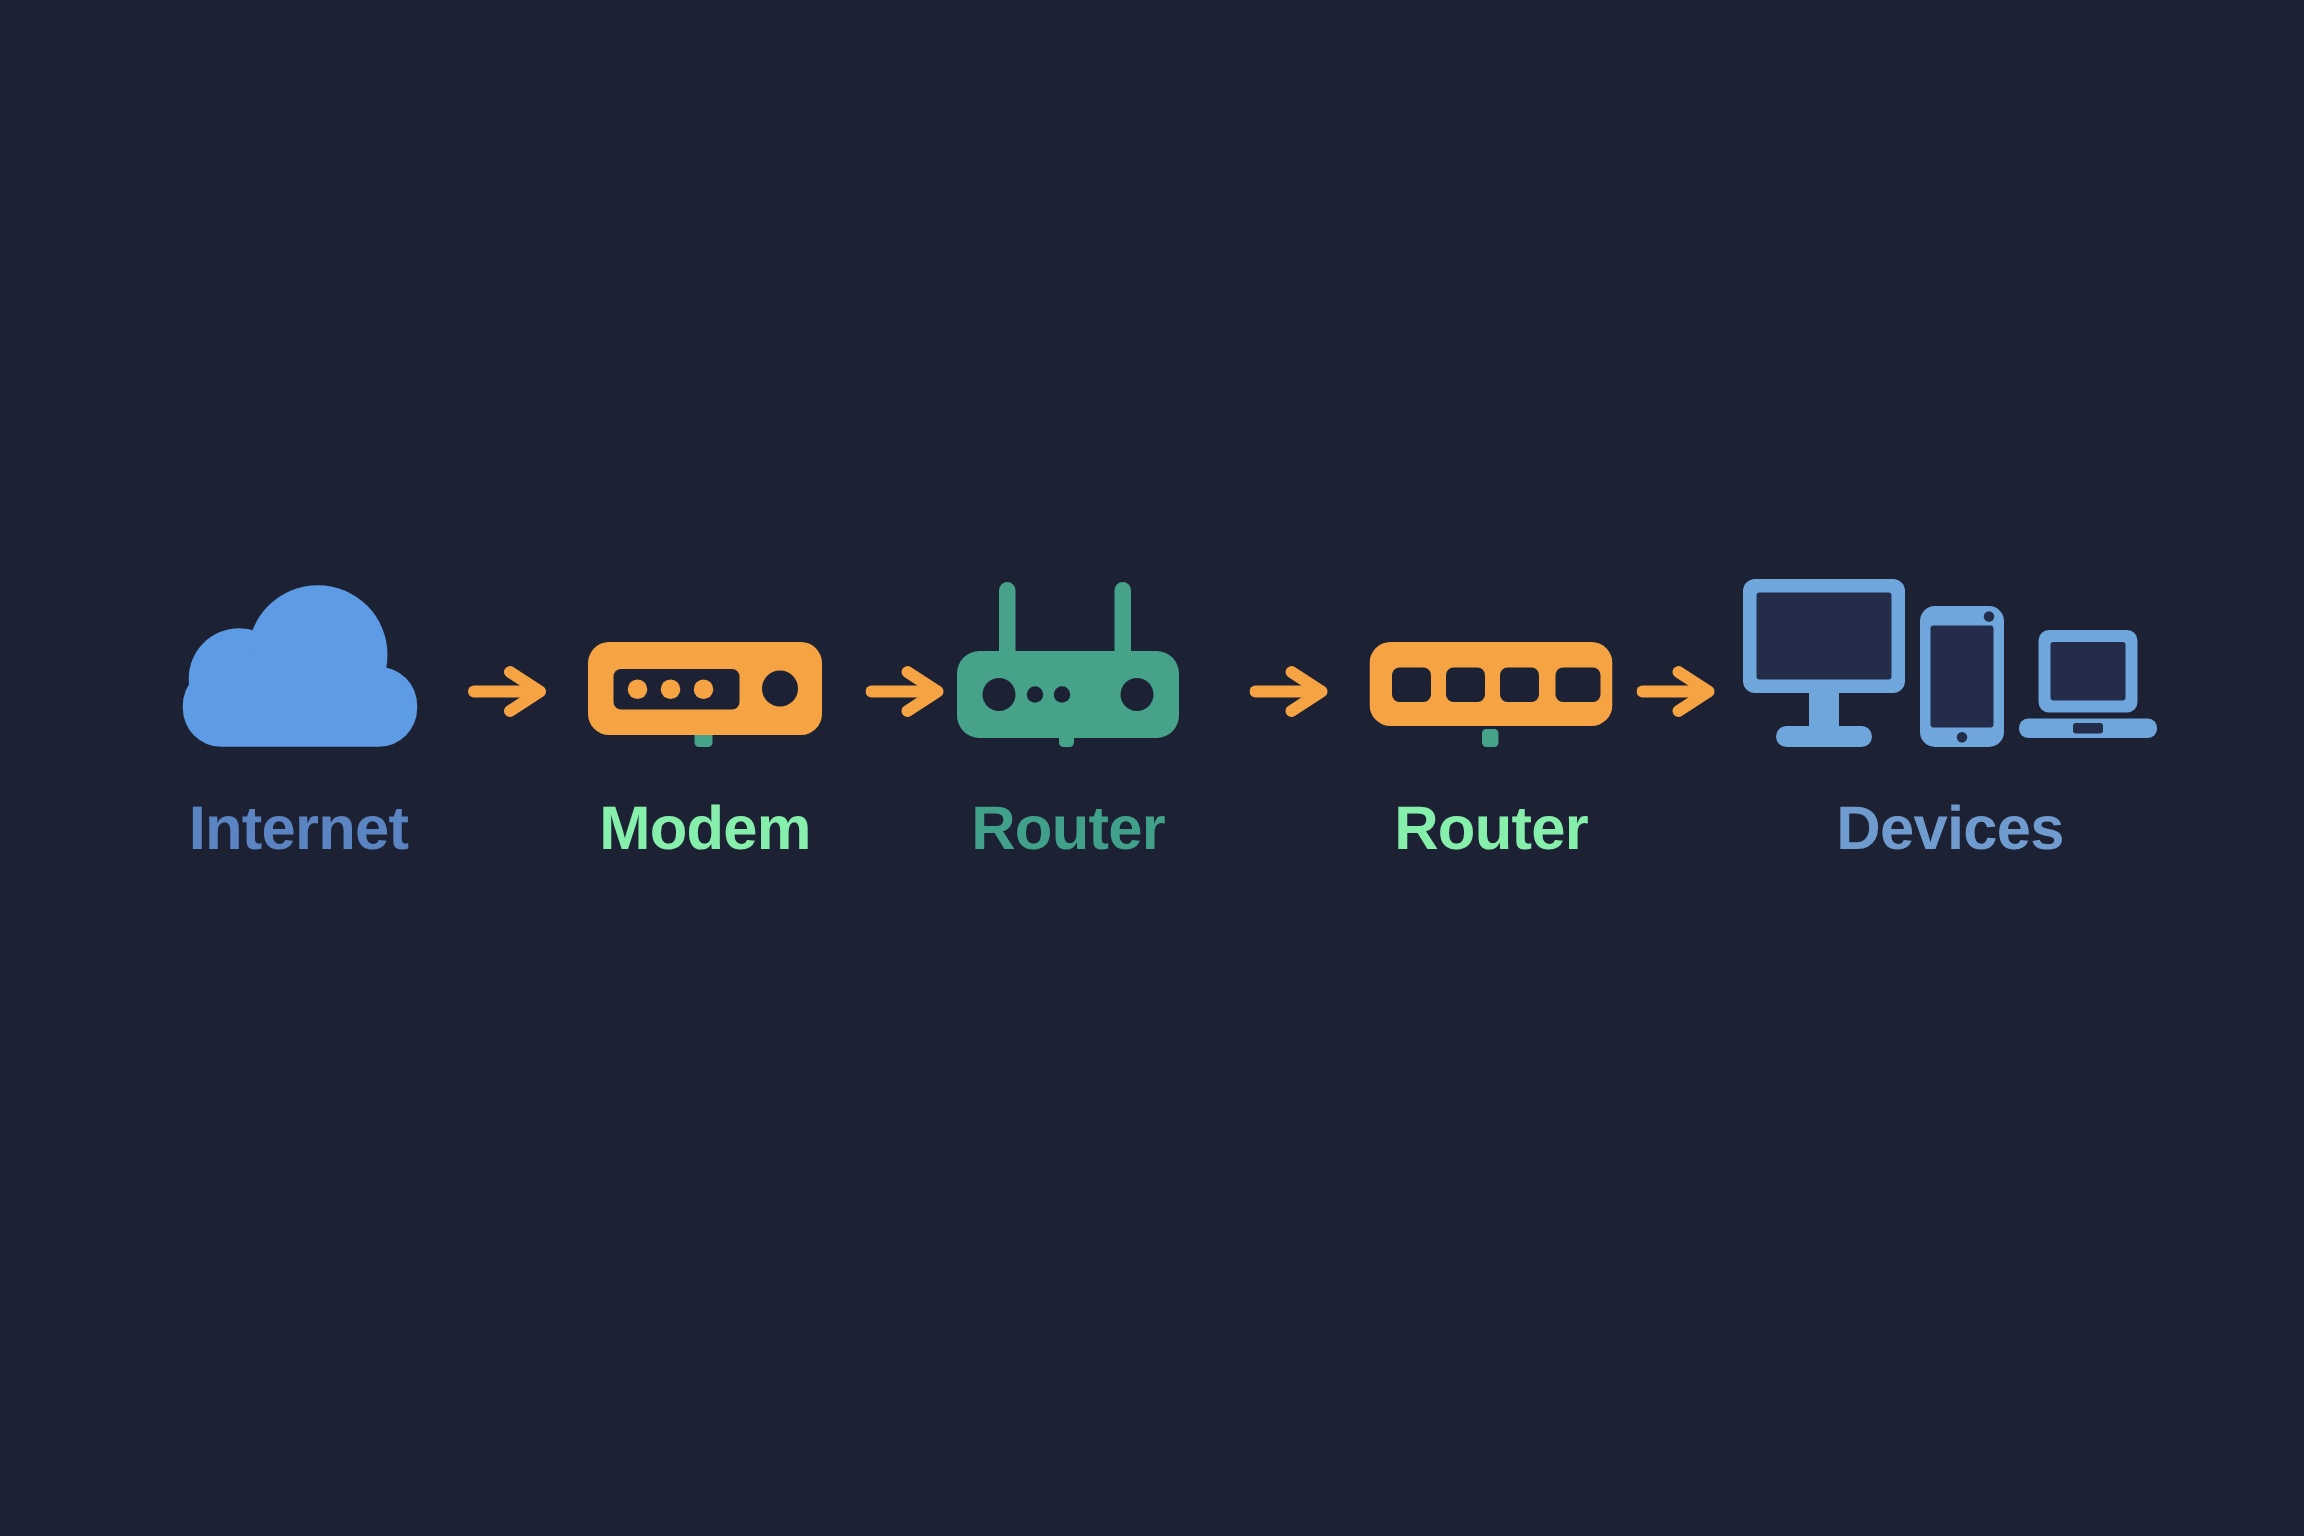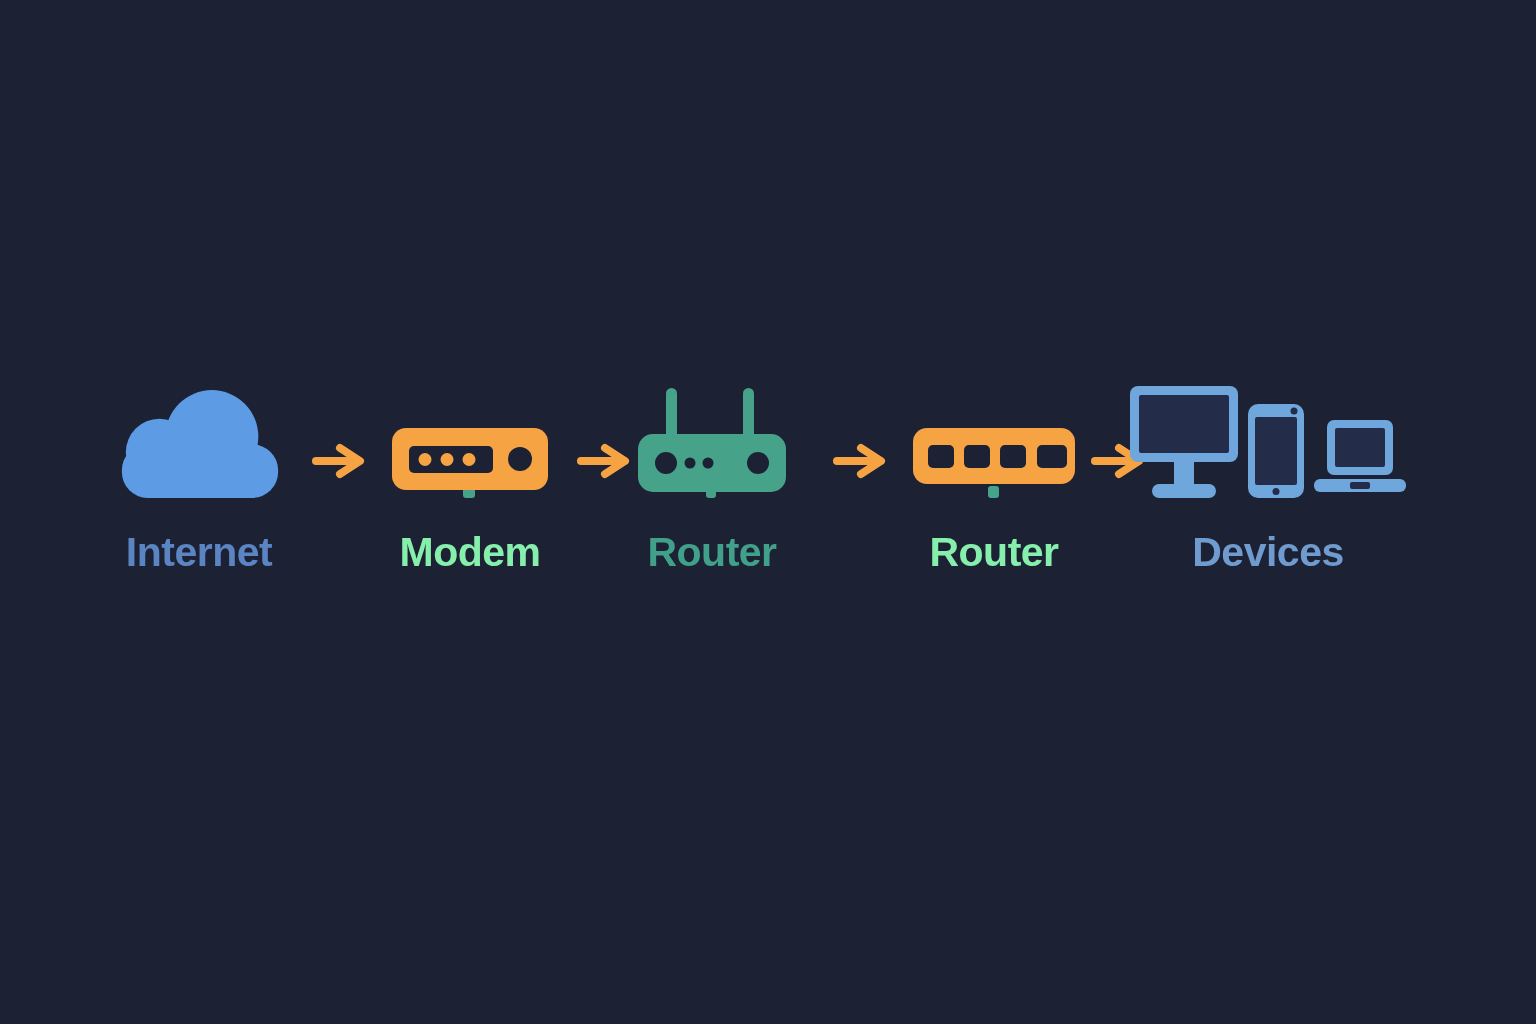--- a/index.html
+++ b/index.html
@@ -121,21 +121,21 @@
 
   <div class="arrow" style="left:1091px;">
     <svg width="56" height="40" viewBox="0 0 56 40" fill="none">
       <g stroke="#f6a343" stroke-width="8" stroke-linecap="round" stroke-linejoin="round">
         <path d="M4 20 H38"></path>
         <path d="M28 7 L48 20 L28 33"></path>
       </g>
     </svg>
   </div>
 
-  <div class="node" style="left:1108px; width:320px;">
+  <div class="node" style="left:1140px; width:320px;">
     <div class="icon-wrap">
 
       <svg width="108" height="112" viewBox="0 0 108 112">
         <g fill="#6fa6dc">
           <rect x="0" y="0" width="108" height="76" rx="8"></rect>
           <rect x="44" y="76" width="20" height="24"></rect>
           <rect x="22" y="98" width="64" height="14" rx="7"></rect>
         </g>
         <rect fill="#232d4a" x="9" y="9" width="90" height="58" rx="2"></rect>
       </svg>

